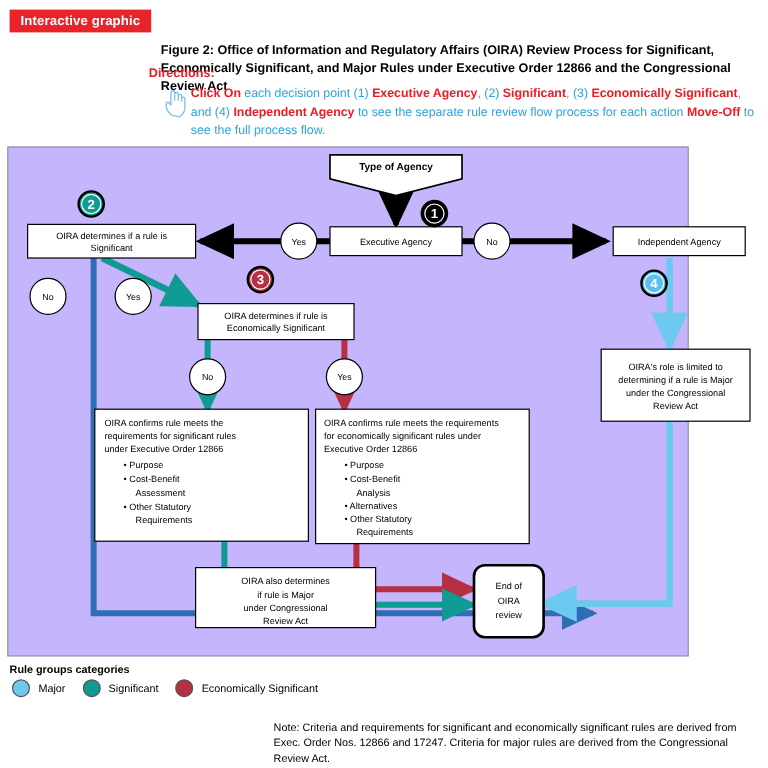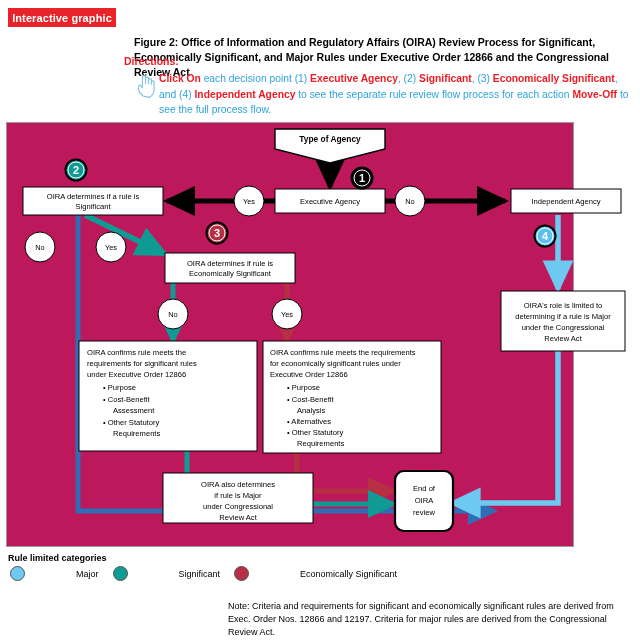--- a/index.html
+++ b/index.html
@@ -8,21 +8,21 @@
     width: 640px; height: 640px;
     background: #ffffff;
     font-family: "Liberation Sans", sans-serif;
     overflow: hidden;
   }
   #page { position: relative; width: 640px; height: 640px; }
 
   
   .badge-interactive {
     position: absolute; left: 8px; top: 8px;
-    width: 108px; height: 19px;
+    width: 118px; height: 19px;
     background: #e8232a; color: #ffffff;
     font-size: 11px; font-weight: bold;
     display: flex; align-items: center; justify-content: center;
     letter-spacing: .1px;
   }
   .fig-title {
     position: absolute; left: 134px; top: 6px; width: 500px;
     font-size: 10.5px; font-weight: bold; color: #000;
     line-height: 1.42;
     margin-top: 29px;
@@ -38,21 +38,21 @@
   .directions-body {
     position: absolute; left: 159px; top: 71px; width: 474px;
     font-size: 10.3px; line-height: 1.52; color: #2fa3dd;
   }
   .directions-body b { color: #ed1c24; font-weight: bold; }
 
   
   #chart-frame {
     position: absolute; left: 6px; top: 122px;
     width: 568px; height: 425px;
-    background: #be185d; border: 1px solid #9a9a9a;
+    background: #c4b5fd; border: 1px solid #9a9a9a;
   }
   #flow-svg { position: absolute; left: 0; top: 0; }
 
   .nodetext {
     font-family: "Liberation Sans", sans-serif;
     font-size: 7.6px; fill: #000;
   }
   .nodetext.bold { font-weight: bold; font-size: 8.4px; }
   .bullettext { font-family: "Liberation Sans", sans-serif; font-size: 7.6px; fill: #000; }
   .dectext { font-family: "Liberation Sans", sans-serif; font-size: 7.4px; fill: #000; }
@@ -60,21 +60,21 @@
 
   
   .legend-title {
     position: absolute; left: 8px; top: 553px;
     font-size: 9px; font-weight: bold; color: #000;
   }
   .legend-row {
     position: absolute; left: 10px; top: 566px;
     display: flex; align-items: center; gap: 0px;
   }
-  .legend-item { display: flex; align-items: center; margin-right: 14px; gap: 44px; }
+  .legend-item { display: flex; align-items: center; margin-right: 14px; }
   .legend-dot {
     width: 15px; height: 15px; border-radius: 50%;
     border: 1px solid #555; margin-right: 7px;
   }
   .legend-label { font-size: 9px; color: #000; }
 
   .source-line {
     position: absolute; left: 8px; top: 586px;
     font-size: 7.2px; color: #333;
   }
@@ -291,31 +291,31 @@
         <text class="badgenum" x="210" y="114" text-anchor="middle">3</text>
       </g>
       <g>
         <circle cx="538" cy="113" r="10.5" fill="#5bc0ee" stroke="#000" stroke-width="2"></circle>
         <circle cx="538" cy="113" r="8" fill="none" stroke="#fff" stroke-width="1"></circle>
         <text class="badgenum" x="538" y="117" text-anchor="middle">4</text>
       </g>
     </svg>
   </div>
 
-  <div class="legend-title">Rule limited categories</div>
+  <div class="legend-title">Rule groups categories</div>
   <div class="legend-row" id="legend-row">
       <div class="legend-item">
         <span class="legend-dot" style="background: rgb(110, 201, 240);"></span>
         <span class="legend-label">Major</span>
       </div>
       <div class="legend-item">
         <span class="legend-dot" style="background: rgb(15, 155, 147);"></span>
         <span class="legend-label">Significant</span>
       </div>
       <div class="legend-item">
         <span class="legend-dot" style="background: rgb(182, 47, 67);"></span>
         <span class="legend-label">Economically Significant</span>
       </div>
     </div>
 
 
-  <div class="note-block">Note: Criteria and requirements for significant and economically significant rules are derived from Exec. Order Nos. 12866 and 12197. Criteria for major rules are derived from the Congressional Review Act.</div>
+  <div class="note-block">Note: Criteria and requirements for significant and economically significant rules are derived from Exec. Order Nos. 12866 and 17247. Criteria for major rules are derived from the Congressional Review Act.</div>
 </div>
 
 </body></html>

